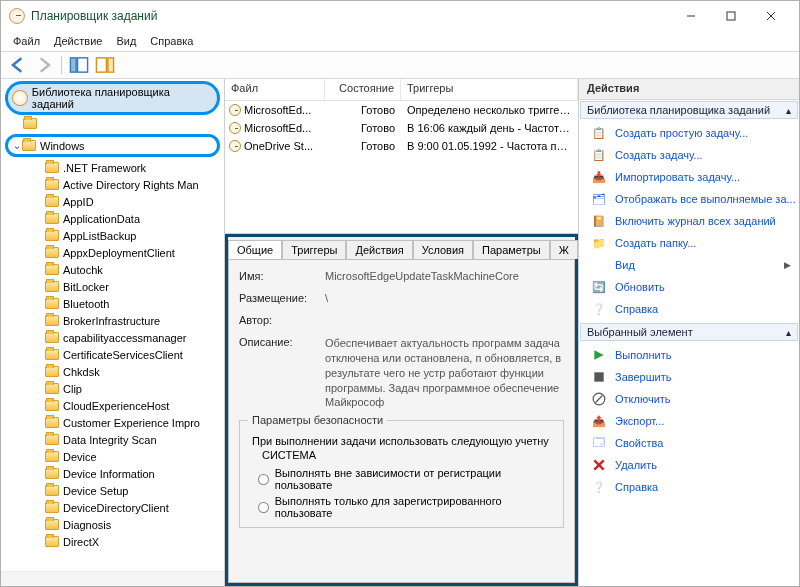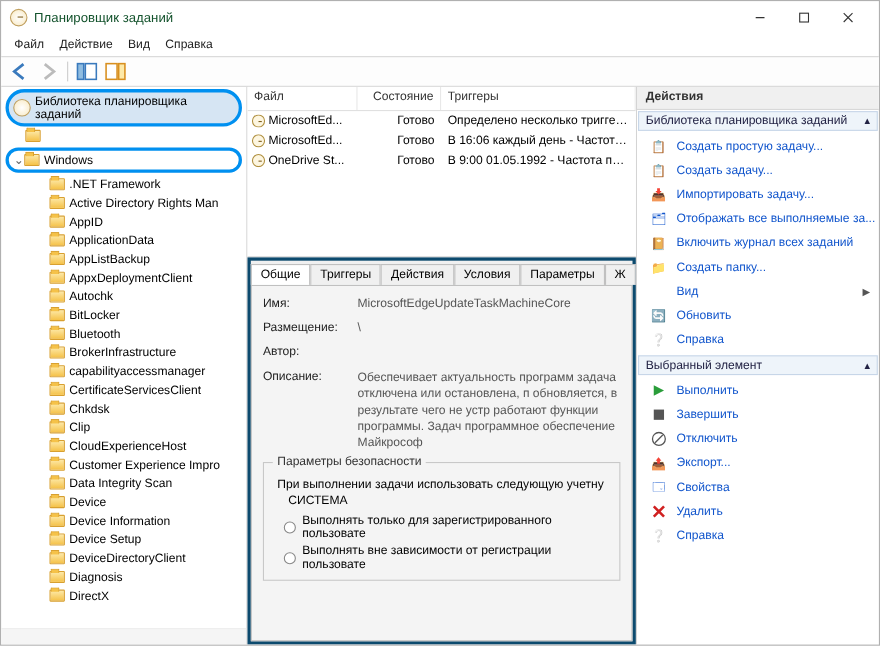--- a/index.html
+++ b/index.html
@@ -297,25 +297,25 @@
             <div class="flabel">Описание:</div>
             <div class="fval" style="line-height:1.35;">Обеспечивает актуальность программ задача отключена или остановлена, п обновляется, в результате чего не устр работают функции программы. Задач программное обеспечение Майкрософ</div>
           </div>
         <div class="fieldset">
           <span class="leg">Параметры безопасности</span>
           <div class="fcontent">
             <div style="margin:2px 0 2px 4px;">При выполнении задачи использовать следующую учетну</div>
             <div style="margin:2px 0 6px 14px;">СИСТЕМА</div>
             <div class="radio">
                 <div class="rb"></div>
-                <span>Выполнять только для зарегистрированного пользовате</span>
+                <span>Выполнять вне зависимости от регистрации пользовате</span>
               </div>
             <div class="radio">
                 <div class="rb"></div>
-                <span>Выполнять вне зависимости от регистрации пользовате</span>
+                <span>Выполнять только для зарегистрированного пользовате</span>
               </div>
           </div>
         </div>
       </div>
     </div>
   </div>
 
   <div class="rightpane">
     <div class="actionhead">Действия</div>
     <div class="actiongroup">

